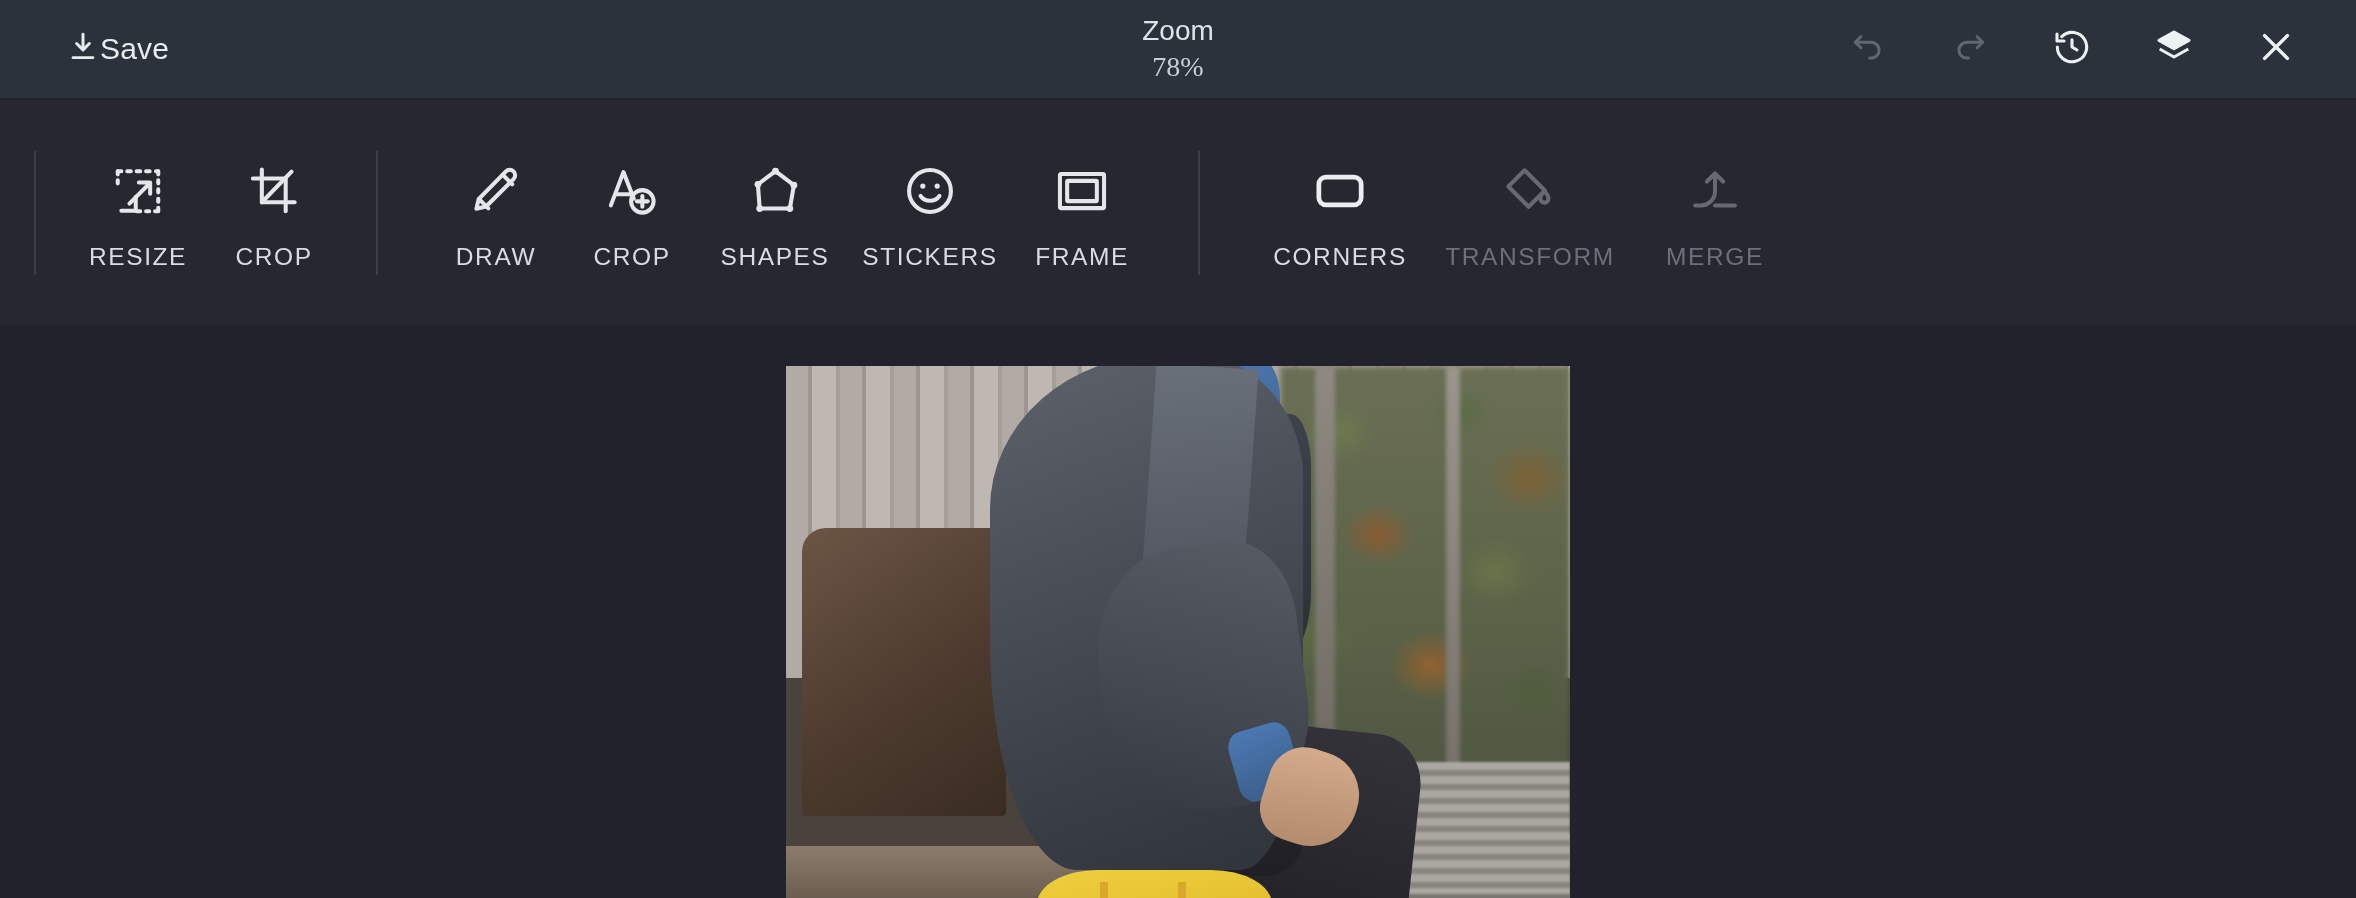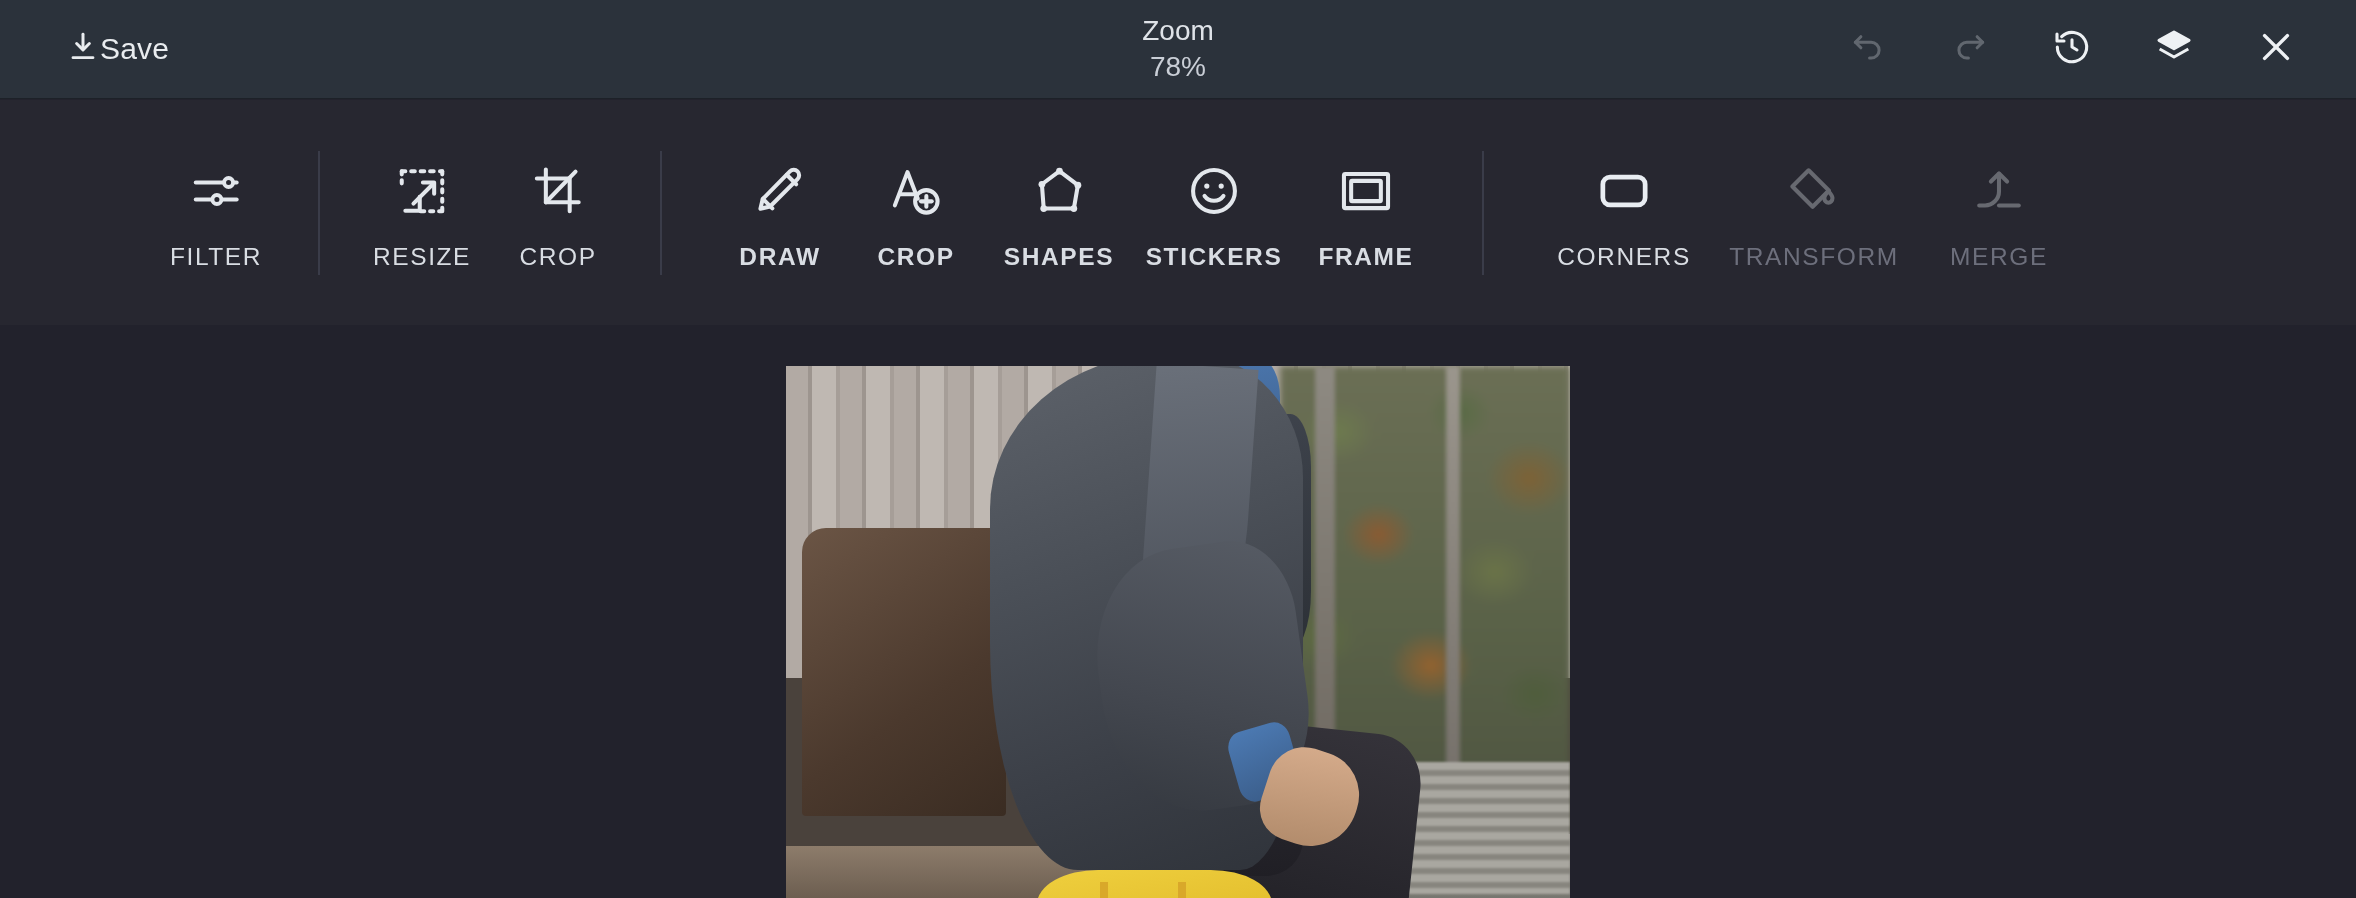--- a/index.html
+++ b/index.html
@@ -28,21 +28,21 @@
     position:absolute; left:50%; top:50%;
     transform:translate(-50%,-50%);
     display:flex; align-items:flex-end; gap:24px;flex-direction:column;
   }
   .zoom-btn {
     width:56px; height:56px; display:flex; align-items:center;
     justify-content:center; cursor:pointer;
   }
   .zoom-readout { text-align:center; line-height:1.28; }
   .zoom-readout .zl { color:#dfe3e8; font-size:28px; display:block; }
-  .zoom-readout .zv { color:#c9ced6; font-size:28px; display:block; }
+  .zoom-readout .zv { color:#c9ced6; font-size:28px; display:block;font-family:Liberation Serif, serif; }
 
   .right-icons {
     position:absolute; right:52px; top:50%;
     transform:translateY(-50%);
     display:flex; align-items:center; gap:46px;
   }
   .ricon { width:56px; height:56px; display:flex; align-items:center;
            justify-content:center; cursor:pointer; }
   .ricon.disabled { opacity:.30; }
 
@@ -273,35 +273,20 @@
               <path d="M18.5 5.5 5.5 18.5"></path>
           </svg>
         </span>
       </div>
 
     </div>
   </div>
 
   <div class="toolbar">
 
-    <div class="tool-group" style="margin-left:148px;">
-      <div class="tool">
-        <span class="ico">
-          <svg width="54" height="54" viewBox="0 0 24 24" fill="none" stroke="#e3e7ec" stroke-width="1.75" stroke-linecap="round">
-            <path d="M3 8.2h14"></path>
-              <path d="M19.6 8.2h1.6"></path>
-            <circle cx="17.6" cy="8.2" r="2" fill="#272730"></circle>
-            <path d="M3 15.8h7.4"></path>
-              <path d="M14.4 15.8h6.8"></path>
-            <circle cx="12.4" cy="15.8" r="2" fill="#272730"></circle>
-          </svg>
-        </span>
-        <span class="tlbl">FILTER</span>
-      </div>
-    </div>
 
     <div class="divider"></div>
 
     <div class="tool-group">
 
       <div class="tool">
         <span class="ico">
           <svg width="54" height="54" viewBox="0 0 24 24" fill="none" stroke="#e3e7ec" stroke-width="1.8" stroke-linecap="round" stroke-linejoin="round">
             <path d="M3 3.2h1.6M7.2 3.2h1.6M11.4 3.2H13M15.6 3.2h1.6M20 3.2h1" stroke-dasharray="0"></path>
             <path d="M21 3.2v1.4M21 7.2v1.4M21 11.2v1.4M21 15.4v1.4M21 19.4v1.4"></path>
@@ -323,21 +308,21 @@
             <path d="M6.6 17 19.8 3.4"></path>
           </svg>
         </span>
         <span class="tlbl">CROP</span>
       </div>
 
     </div>
 
     <div class="divider"></div>
 
-    <div class="tool-group" style="margin-left:16px;font-weight:bold;">
+    <div class="tool-group" style="margin-left:16px;">
 
       <div class="tool">
         <span class="ico">
           <svg width="54" height="54" viewBox="0 0 24 24" fill="none" stroke="#e3e7ec" stroke-width="1.8" stroke-linecap="round" stroke-linejoin="round">
             <path d="M16.4 3.3a2.4 2.4 0 0 1 3.4 3.4L7.6 18.9l-4.3 1 1-4.3z"></path>
             <path d="M15 4.8l4.2 4.2"></path>
             <path d="M4.4 15.5l4.2 4.2"></path>
           </svg>
         </span>
         <span class="tlbl">DRAW</span>

